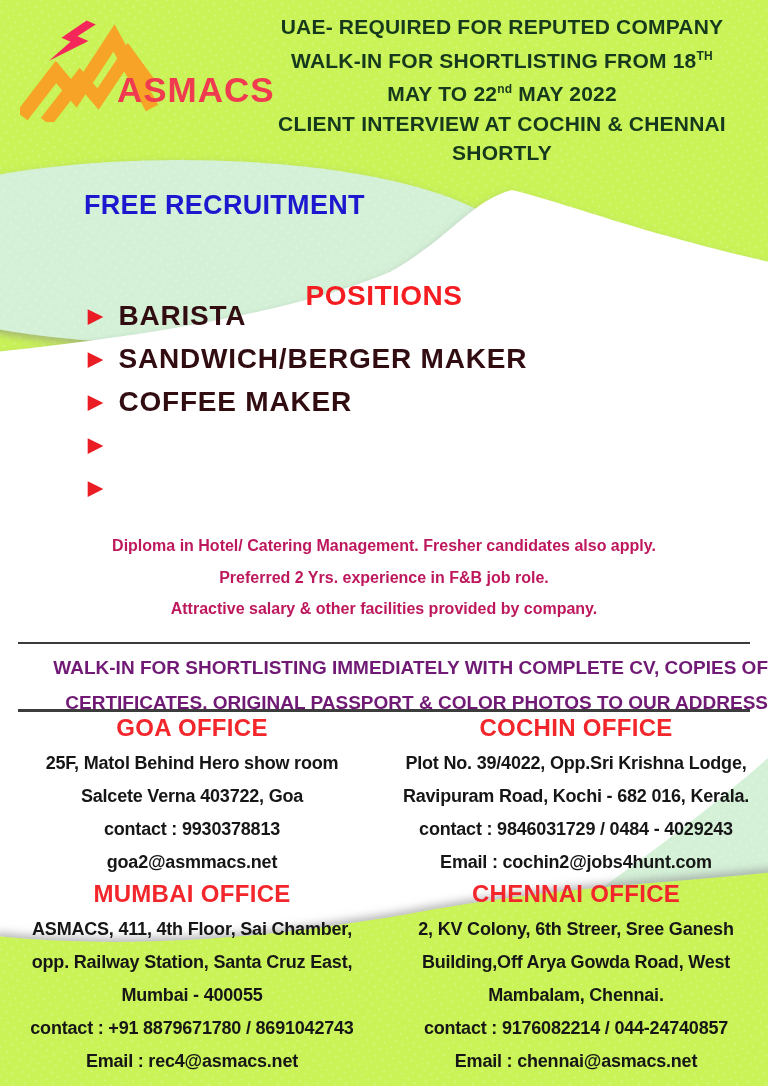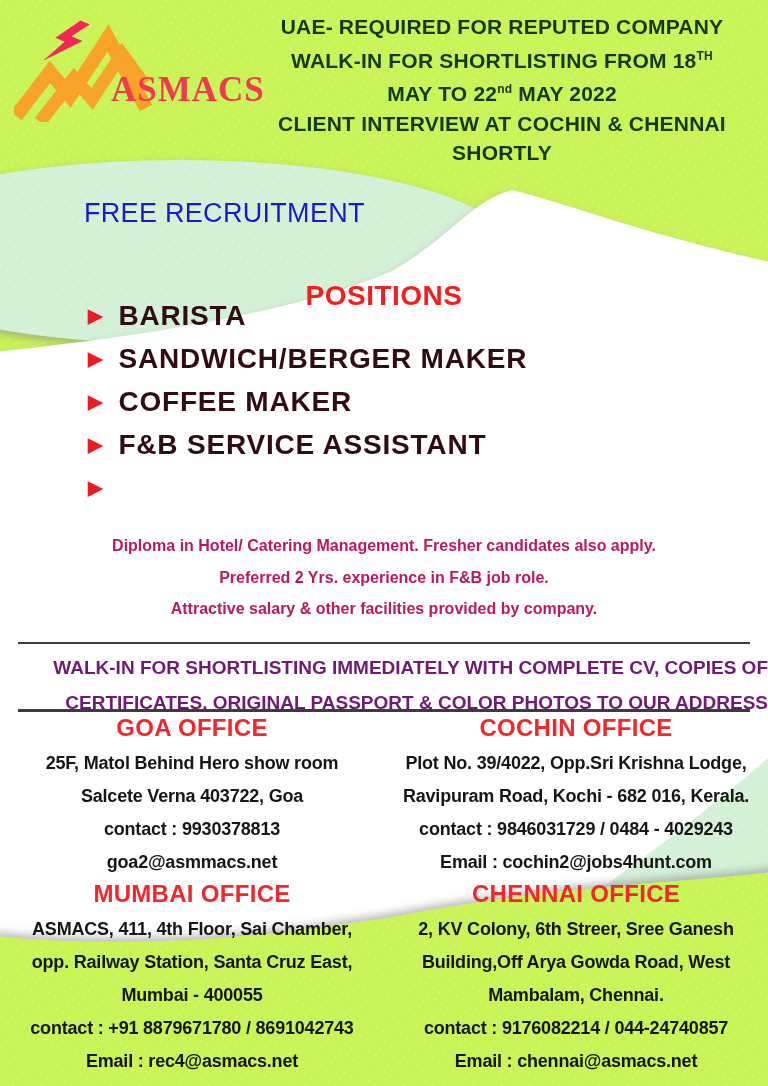--- a/index.html
+++ b/index.html
@@ -5,39 +5,39 @@
   html,body{margin:0;padding:0;background:#888;}
   .page{
     position:relative;width:768px;height:1086px;margin:0 auto;
     background:#ffffff;overflow:hidden;
     font-family:"Liberation Sans",sans-serif;
   }
   .bg{position:absolute;inset:0;z-index:0;}
   .layer{position:absolute;z-index:2;}
 
   
-  .logo{left:14px;top:10px;width:235px;height:112px;font-family:Liberation Serif, serif;}
+  .logo{left:20px;top:10px;width:235px;height:112px;}
   .logo svg{position:absolute;left:0;top:2px;}
   .brand{
     position:absolute;left:97px;top:60px;
     font-size:35px;font-weight:800;color:#ef3a50;letter-spacing:1px;
   }
 
   
   .header{
     left:242px;top:12px;width:520px;text-align:center;
     color:#16391d;font-weight:800;font-size:21px;line-height:29.5px;
     letter-spacing:0.2px;
   }
   .header sup{font-size:12px;font-weight:800;}
 
   
   .banner{
     left:84px;top:190px;
-    font-size:27px;font-weight:400;color:#1c18cf;letter-spacing:0.3px;margin-top:8px;
+    font-size:27px;font-weight:700;color:#1c18cf;letter-spacing:0.3px;
   }
 
   
   .positions-title{
     left:0;top:280px;width:100%;text-align:center;
     font-size:28px;font-weight:800;color:#f51d21;letter-spacing:0.5px;
   }
   .positions-list{left:88px;top:294px;}
   .pos-item{
     display:flex;align-items:center;height:43px;
@@ -146,21 +146,20 @@
     <div class="pos-item">
         <span class="tri">▶</span>
         <span>SANDWICH/BERGER MAKER</span>
       </div>
     <div class="pos-item">
         <span class="tri">▶</span>
         <span>COFFEE MAKER</span>
       </div>
     <div class="pos-item">
         <span class="tri">▶</span>
-        <span>F&amp;B SERVICE ASSISTANT</span>
       </div>
     <div class="pos-item">
         <span class="tri">▶</span>
       </div>
   </div>
 
   <div class="layer details">
     <div>Diploma in Hotel/ Catering Management. Fresher candidates also apply.</div>
     <div>Preferred 2 Yrs. experience in F&amp;B job role.</div>
     <div>Attractive salary &amp; other facilities provided by company.</div>

